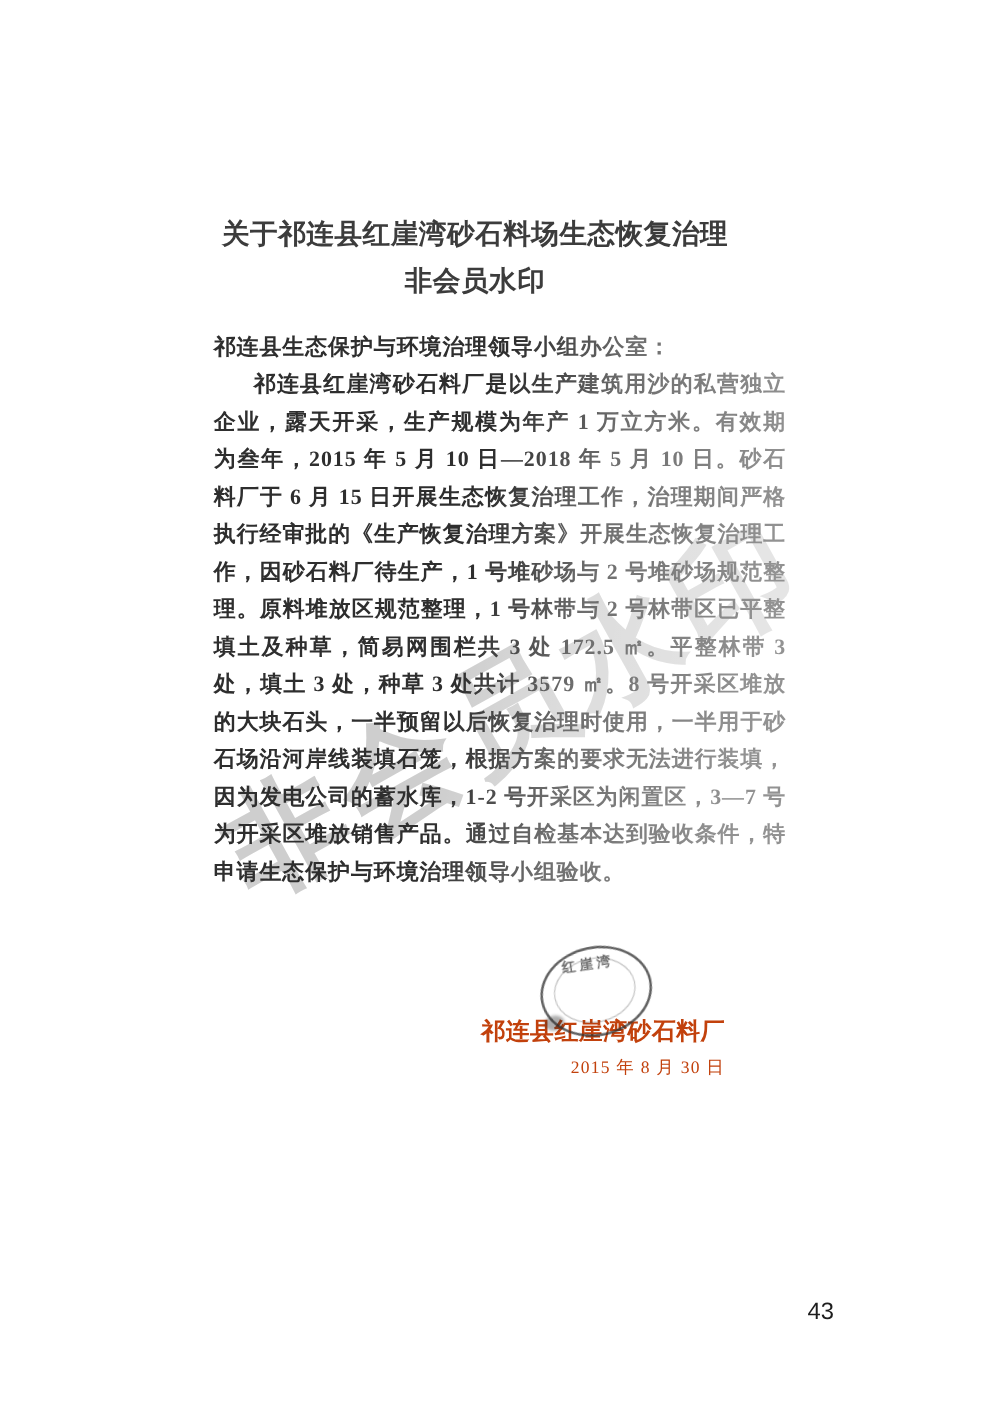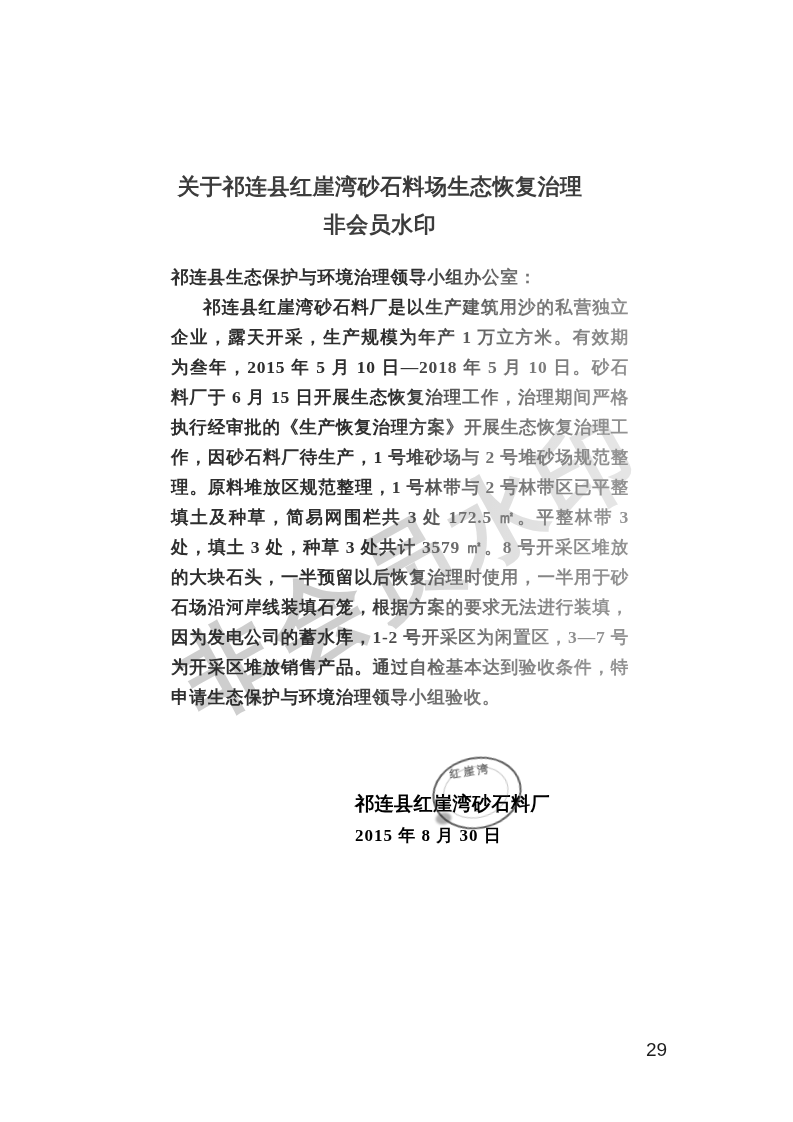--- a/index.html
+++ b/index.html
@@ -42,25 +42,25 @@
   .fade {
     position: absolute; left: 170px; top: 255px; width: 462px; height: 470px;
     background: linear-gradient(100deg,
                 rgba(255,255,255,0) 45%,
                 rgba(255,255,255,0.30) 62%,
                 rgba(255,255,255,0.48) 88%);
     z-index: 2; pointer-events: none;
   }
 
   .signature {
-    position: absolute; left: 355px; top: 791px; width: 225px;
-    text-align: left; color: #000000; z-index: 2;
+    position: absolute; left: 355px; top: 812px; width: 225px;
+    text-align: right; color: #c2410c; z-index: 2;
   }
   .sig-company { font-size: 19px; font-weight: 600; letter-spacing: 0.5px; }
-  .sig-date    { font-size: 17px; font-weight: 700; margin-top: 7px; letter-spacing: 1px; }
+  .sig-date    { font-size: 14px; font-weight: 400; margin-top: 7px; letter-spacing: 1px; }
 
   
   .stamp {
     position: absolute; left: 432px; top: 757px; width: 86px; height: 68px;
     border: 2.5px solid rgba(52,52,52,0.78); border-radius: 50%;
     transform: rotate(-12deg); filter: blur(0.5px);
     z-index: 3; pointer-events: none;
   }
   .stamp::before {
     content: ""; position: absolute; left: 9px; top: 7px; right: 11px; bottom: 9px;
@@ -103,15 +103,15 @@
   <div class="stamp">
     <span class="seal-text">红崖湾</span>
     <span class="seal-smudge"></span>
   </div>
 
   <div class="signature">
     <div class="sig-company">祁连县红崖湾砂石料厂</div>
     <div class="sig-date">2015 年 8 月 30 日</div>
   </div>
 
-  <div class="page-number">29</div>
+  <div class="page-number">43</div>
 
 </div>
 
 </body></html>

